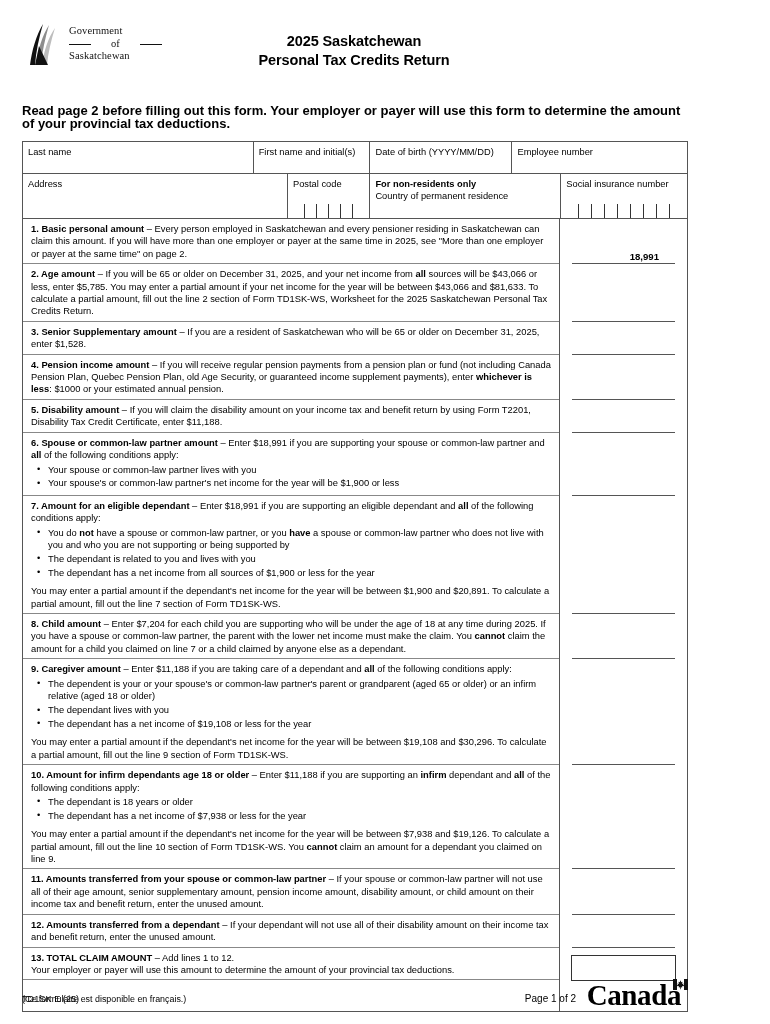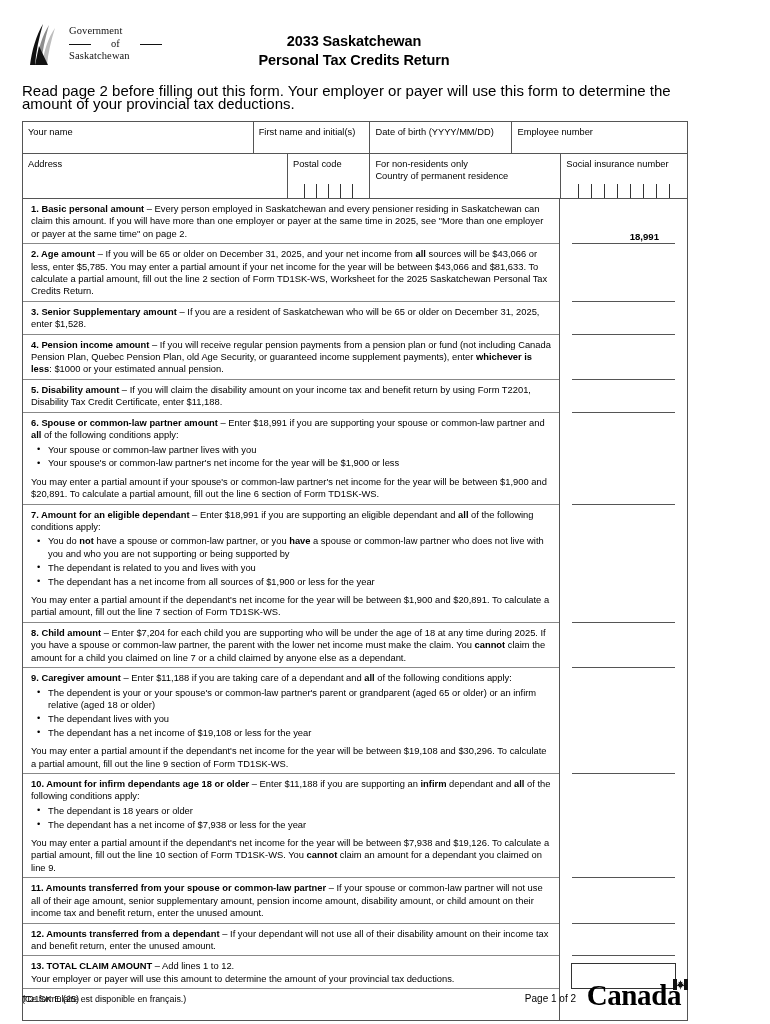--- a/index.html
+++ b/index.html
@@ -77,24 +77,25 @@
     line-height: 14px;
   }
   .protected .pb { font-weight: bold; font-size: 10.2px; }
   .protected .code { font-size: 10.2px; }
 
   
   .intro {
     padding: 12px 20px 0 22px;
   }
   .intro .lead {
-    font-size: 15px;
-    font-weight: normal;
+    font-size: 13px;
+    font-weight: bold;
     line-height: 13px;
     margin-bottom: 6px;
+    margin-top: 20px;
   }
   .intro .sub {
     font-size: 9.4px;
     line-height: 13px;
     color: #222;
   }
 
   
   .ident {
     margin: 11px 20px 0 22px;
@@ -110,21 +111,21 @@
     padding: 4px 5px 3px 5px;
     box-sizing: border-box;
     position: relative;
     font-size: 9.3px;
     line-height: 12px;
   }
   .ident-cell:last-child { border-right: none; }
   .r1 { height: 31px; }
   .r2 { height: 44px; }
   .ident-cell .lbl { display: block; }
-  .ident-cell .lbl.b { font-weight: normal; }
+  .ident-cell .lbl.b { font-weight: bold; }
   .ticks {
     position: absolute;
     left: 5px;
     right: 5px;
     bottom: 0px;
     height: 14px;
     display: flex;
   }
   .ticks span {
     flex: 1 1 0;
@@ -265,34 +266,34 @@
         <span class="of-row">
           <i class="rule"></i>
           <span>of</span>
           <i class="rule"></i>
         </span>
         <span>Saskatchewan</span>
       </span>
     </div>
 
     <div class="title-block">
-      <div class="t1">2033 Saskatchewan</div>
+      <div class="t1">2025 Saskatchewan</div>
       <div class="t2">Personal Tax Credits Return</div>
     </div>
 
   </div>
 
   <div class="intro">
     <div class="lead">Read page 2 before filling out this form. Your employer or payer will use this form to determine the amount of your provincial tax deductions.</div>
   </div>
 
   <div class="ident">
     <div class="ident-row">
       <div class="ident-cell r1" style="width:254px">
-        <span class="lbl">Your name</span>
+        <span class="lbl">Last name</span>
       </div>
       <div class="ident-cell r1" style="width:128px">
         <span class="lbl">First name and initial(s)</span>
       </div>
       <div class="ident-cell r1" style="width:156px">
         <span class="lbl">Date of birth (YYYY/MM/DD)</span>
       </div>
       <div class="ident-cell r1" style="width:192px">
         <span class="lbl">Employee number</span>
       </div>
@@ -374,21 +375,20 @@
           <div class="amt-inner blank"></div>
         </div>
       </div>
       <div class="line-row">
         <div class="line-text">
           <p><b>6. Spouse or common-law partner amount</b> – Enter $18,991 if you are supporting your spouse or common-law partner and <b>all</b> of the following conditions apply:</p>
           <ul>
             <li>Your spouse or common-law partner lives with you</li>
             <li>Your spouse's or common-law partner's net income for the year will be $1,900 or less</li>
           </ul>
-          <p class="gap">You may enter a partial amount if your spouse's or common-law partner's net income for the year will be between $1,900 and $20,891. To calculate a partial amount, fill out the line 6 section of Form TD1SK-WS.</p>
         </div>
         <div class="amt-col">
           <div class="amt-inner blank"></div>
         </div>
       </div>
       <div class="line-row">
         <div class="line-text">
           <p><b>7. Amount for an eligible dependant</b> – Enter $18,991 if you are supporting an eligible dependant and <b>all</b> of the following conditions apply:</p>
           <ul>
             <li>You do <b>not</b> have a spouse or common-law partner, or you <b>have</b> a spouse or common-law partner who does not live with you and who you are not supporting or being supported by</li>

